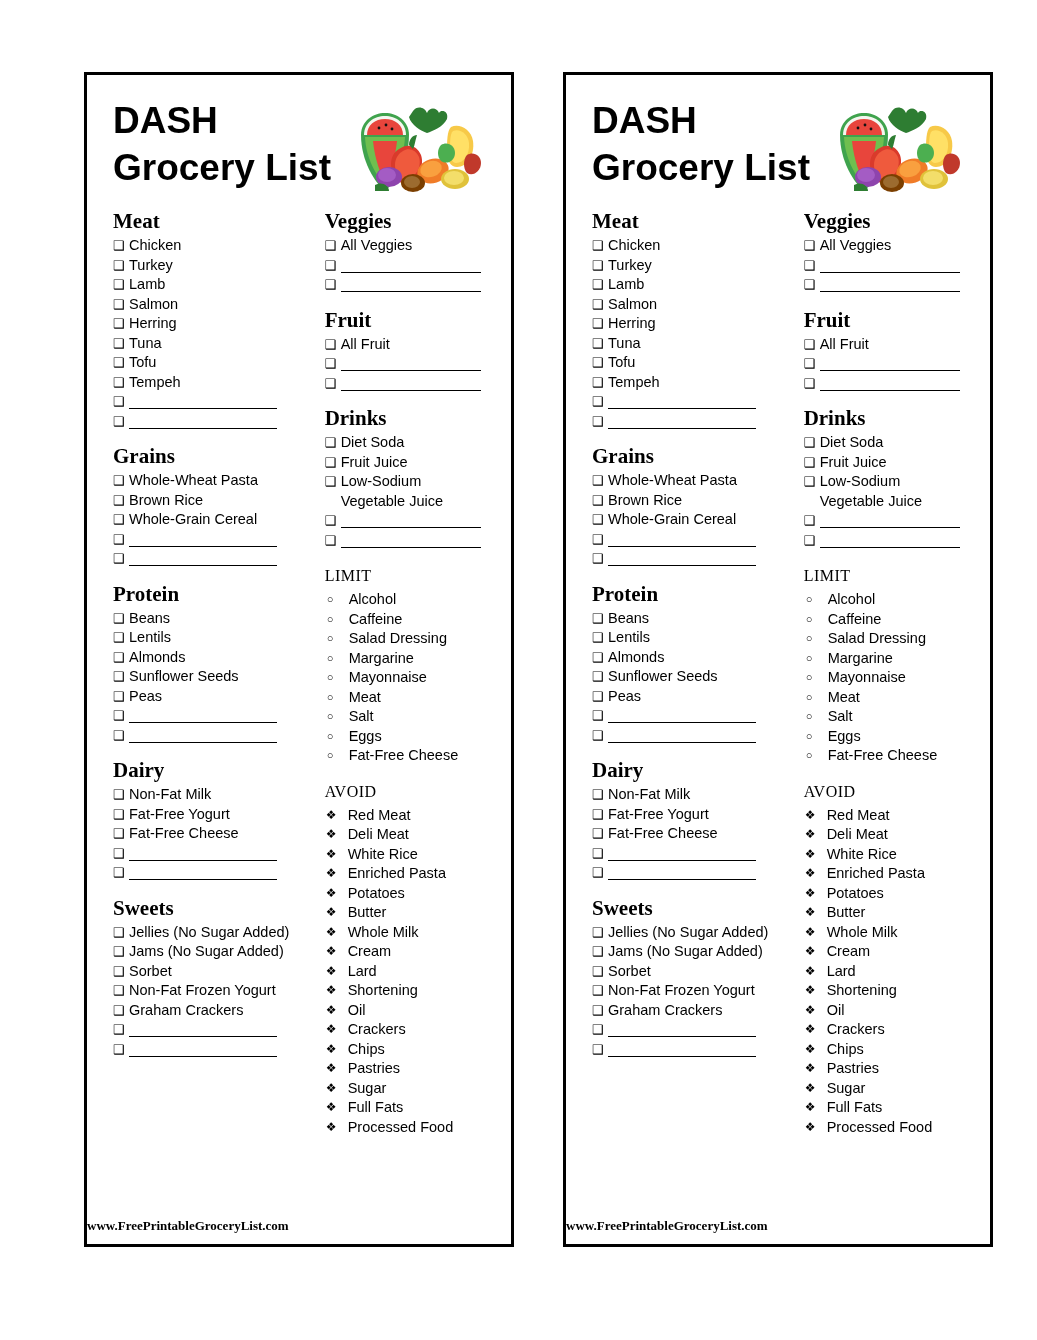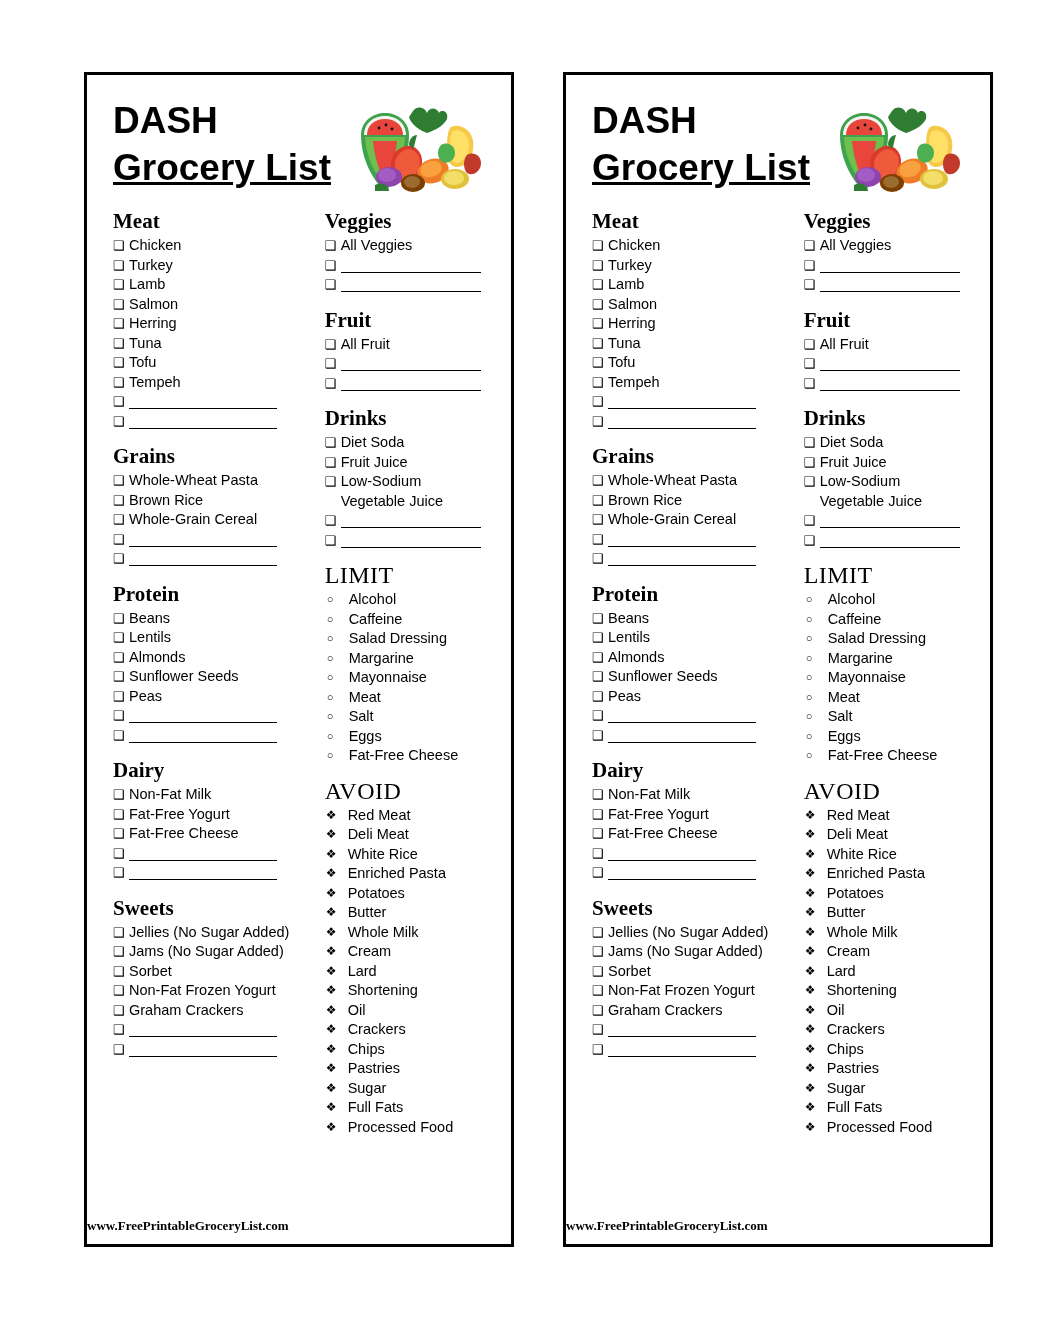--- a/index.html
+++ b/index.html
@@ -52,21 +52,21 @@
     height: 112px;
   }
   .title-text {
     font-family: "Liberation Sans", sans-serif;
     font-weight: bold;
     font-size: 37px;
     line-height: 47px;
     letter-spacing: 0px;
     color: #000000;
   }
-  .title-line2 { display: block; text-decoration: underline; }
+  .title-line2 { display: block; }
 
   .produce-art {
     position: absolute;
     right: 4px;
     top: 8px;
     width: 128px;
     height: 88px;
   }
 
   .columns {
@@ -81,21 +81,21 @@
     font-family: "Liberation Serif", serif;
     font-weight: bold;
     font-size: 21px;
     line-height: 25px;
     color: #000000;
     margin-bottom: 2px;
   }
   .section-title.caps {
     font-family: "Liberation Serif", serif;
     font-weight: normal;
-    font-size: 24px;
+    font-size: 16px;
     letter-spacing: 0.5px;
   }
 
   ul.items {
     list-style: none;
     margin: 0;
     padding: 0;
   }
   ul.items li {
     font-family: "Liberation Sans", sans-serif;

